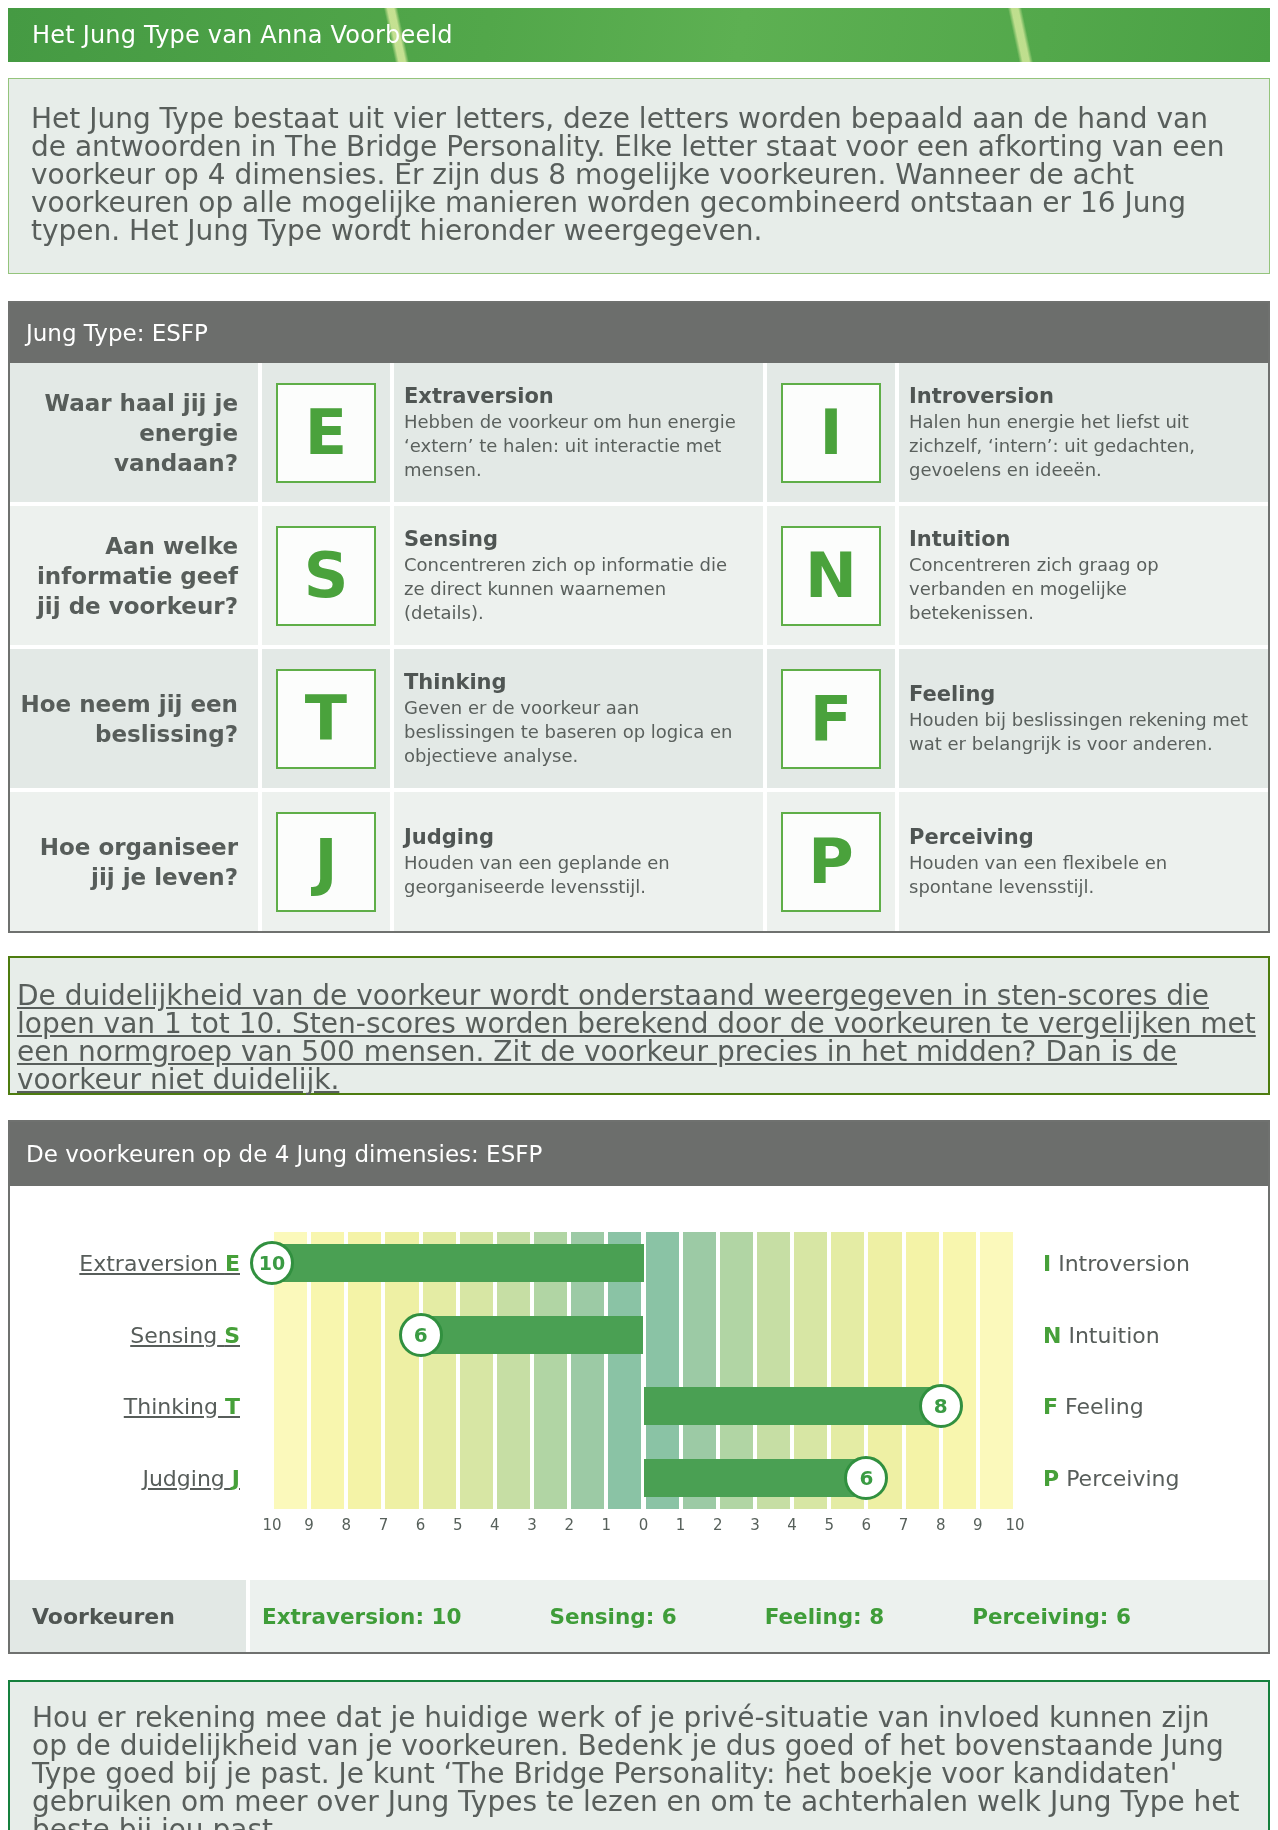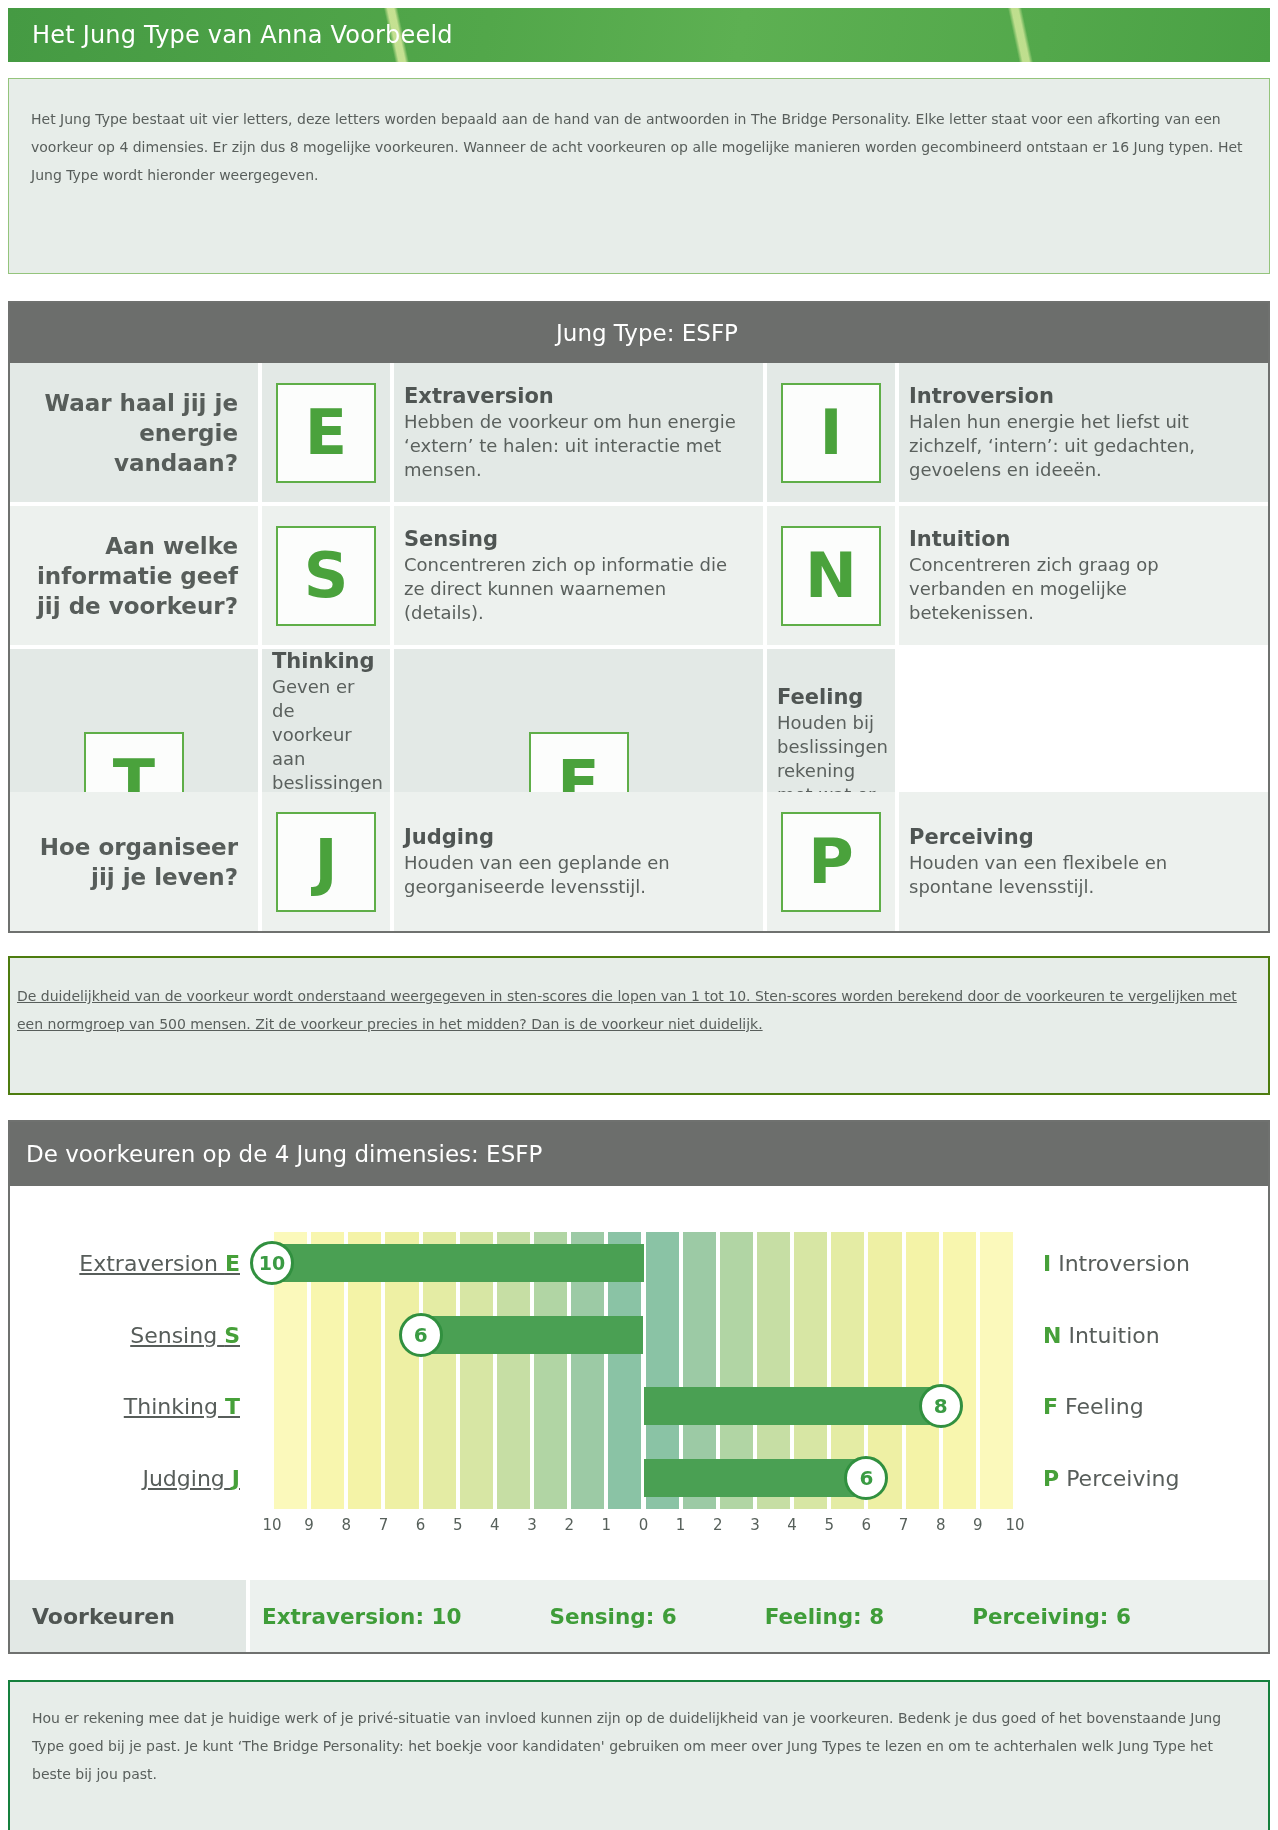--- a/index.html
+++ b/index.html
@@ -11,31 +11,31 @@
     height:54px;display:flex;align-items:center;
     background:
       linear-gradient(78deg, rgba(255,255,255,0) 30.4%, rgba(236,245,170,.75) 30.7%, rgba(236,245,170,.75) 31.2%, rgba(255,255,255,0) 31.5%),
       linear-gradient(78deg, rgba(255,255,255,0) 79.4%, rgba(236,245,170,.7) 79.7%, rgba(236,245,170,.7) 80.2%, rgba(255,255,255,0) 80.5%),
       linear-gradient(100deg,#459a43 0%,#52a74a 38%,#5db052 58%,#53a84b 82%,#4aa145 100%);
     margin-bottom:16px;
   }
   .top-header h1{margin:0 0 0 24px;font-size:24px;font-weight:normal;color:#ffffff;letter-spacing:.2px;}
 
   
-  .note-box{background:#e7ede9;box-sizing:border-box;font-size:14px;line-height:28px;color:#585e5b;}
+  .note-box{background:#e7ede9;box-sizing:border-box;font-size:28px;line-height:28px;color:#585e5b;}
   .intro-box{border:1px solid #94c47c;height:196px;padding:26px 22px;margin-bottom:27px;}
   .sten-box{border:2px solid #4d7c0f;height:139px;padding:24px 7px;margin-bottom:25px;text-decoration:underline;}
   .footer-box{border:2px solid #15803d;height:159px;padding:22px 22px;}
 
   
   .section{border:2px solid #6f716f;box-sizing:border-box;}
   .section-header{background:#6c6e6c;display:flex;align-items:center;}
   .section-header h2{margin:0 0 0 16px;font-size:23px;font-weight:normal;color:#ffffff;}
   .jung-section{margin-bottom:23px;}
-  .jung-section .section-header{height:60px;justify-content:center;}
+  .jung-section .section-header{height:60px;}
   .chart-section{margin-bottom:26px;}
   .chart-section .section-header{height:64px;}
 
   
   .jung-rows{display:grid;grid-template-rows:repeat(4,139px);row-gap:4px;background:#ffffff;}
   .jung-row{display:grid;grid-template-columns:248px 128px minmax(0,1fr) 128px minmax(0,1fr);column-gap:4px;}
   .jung-row>div{display:flex;flex-direction:column;justify-content:center;}
   .row-a>div{background:#e3e9e6;}
   .row-b>div{background:#edf1ee;}
   .q-cell{align-items:flex-end;text-align:right;padding-right:20px;box-sizing:border-box;}
@@ -130,20 +130,23 @@
               <span>N</span>
             </div>
           </div>
         <div class="desc-cell">
           <div class="desc-title">Intuition</div>
           <div class="desc-text">Concentreren zich graag op verbanden en mogelijke betekenissen.</div>
         </div>
       </div>
 
       <div class="jung-row row-a">
+        <div class="q-cell">
+            <span class="question">Hoe neem jij een beslissing?</span>
+          </div>
         <div class="letter-cell">
             <div class="letter-box">
               <span>T</span>
             </div>
           </div>
         <div class="desc-cell">
           <div class="desc-title">Thinking</div>
           <div class="desc-text">Geven er de voorkeur aan beslissingen te baseren op logica en objectieve analyse.</div>
         </div>
         <div class="letter-cell">

